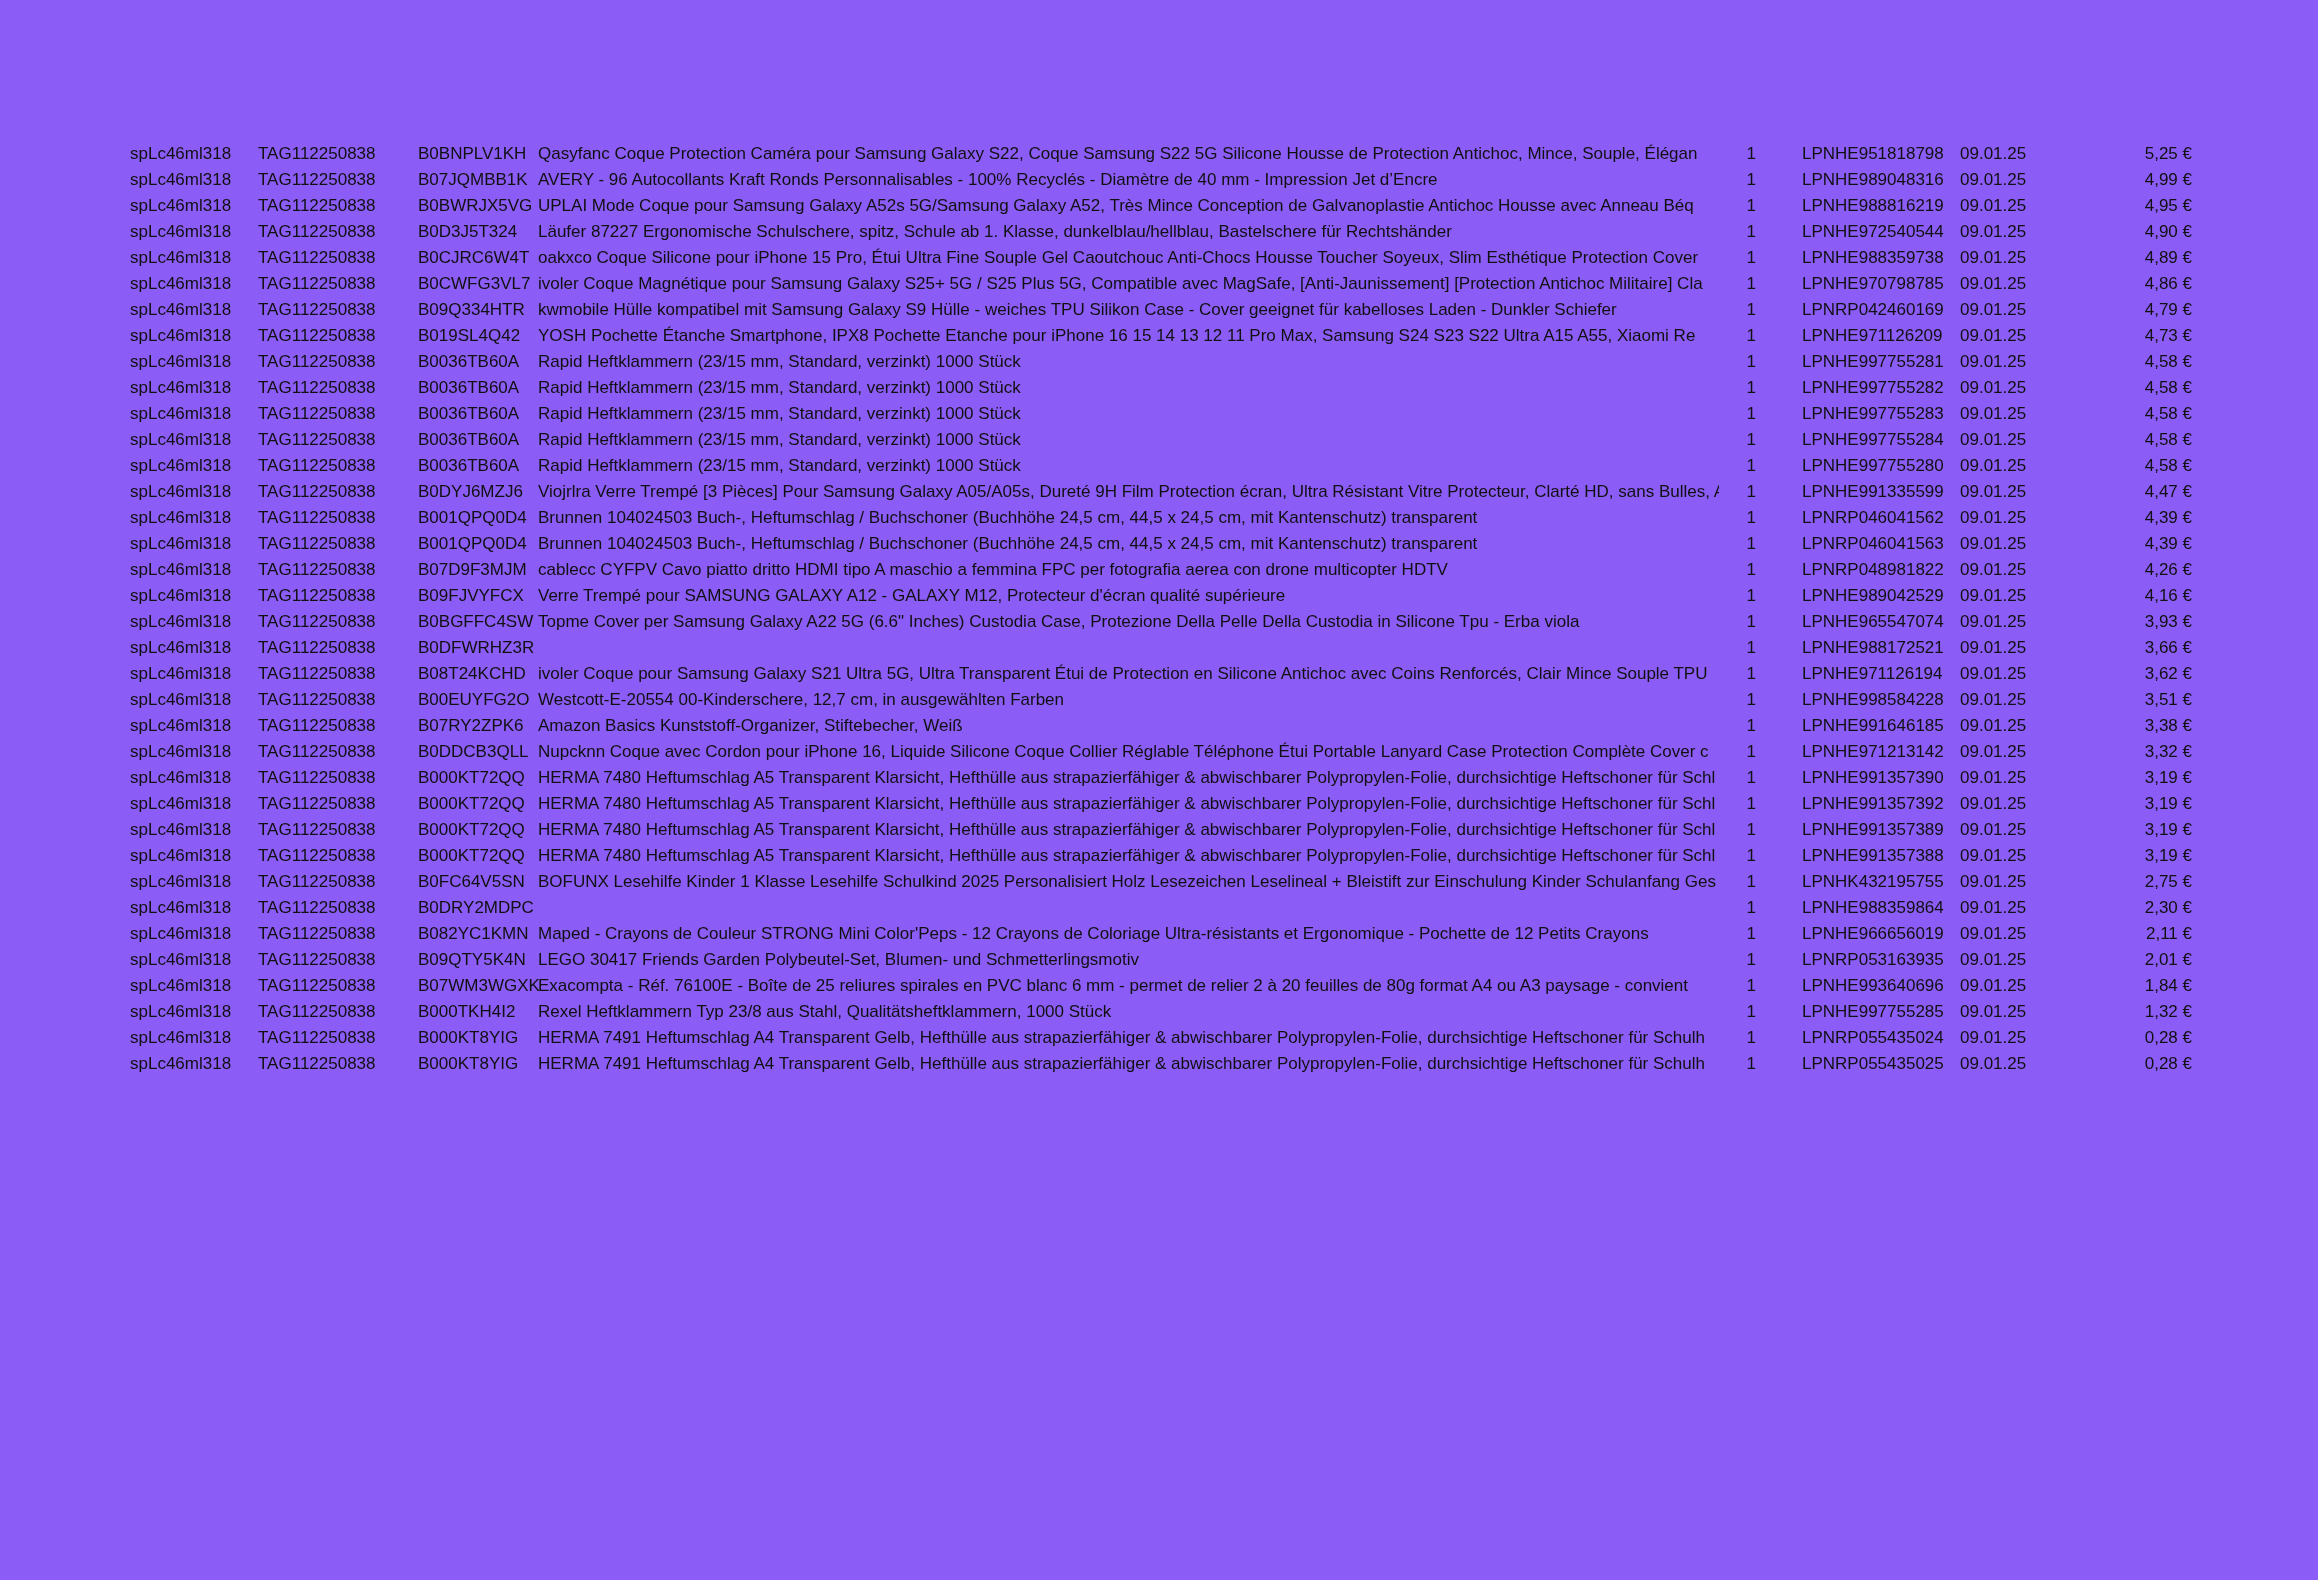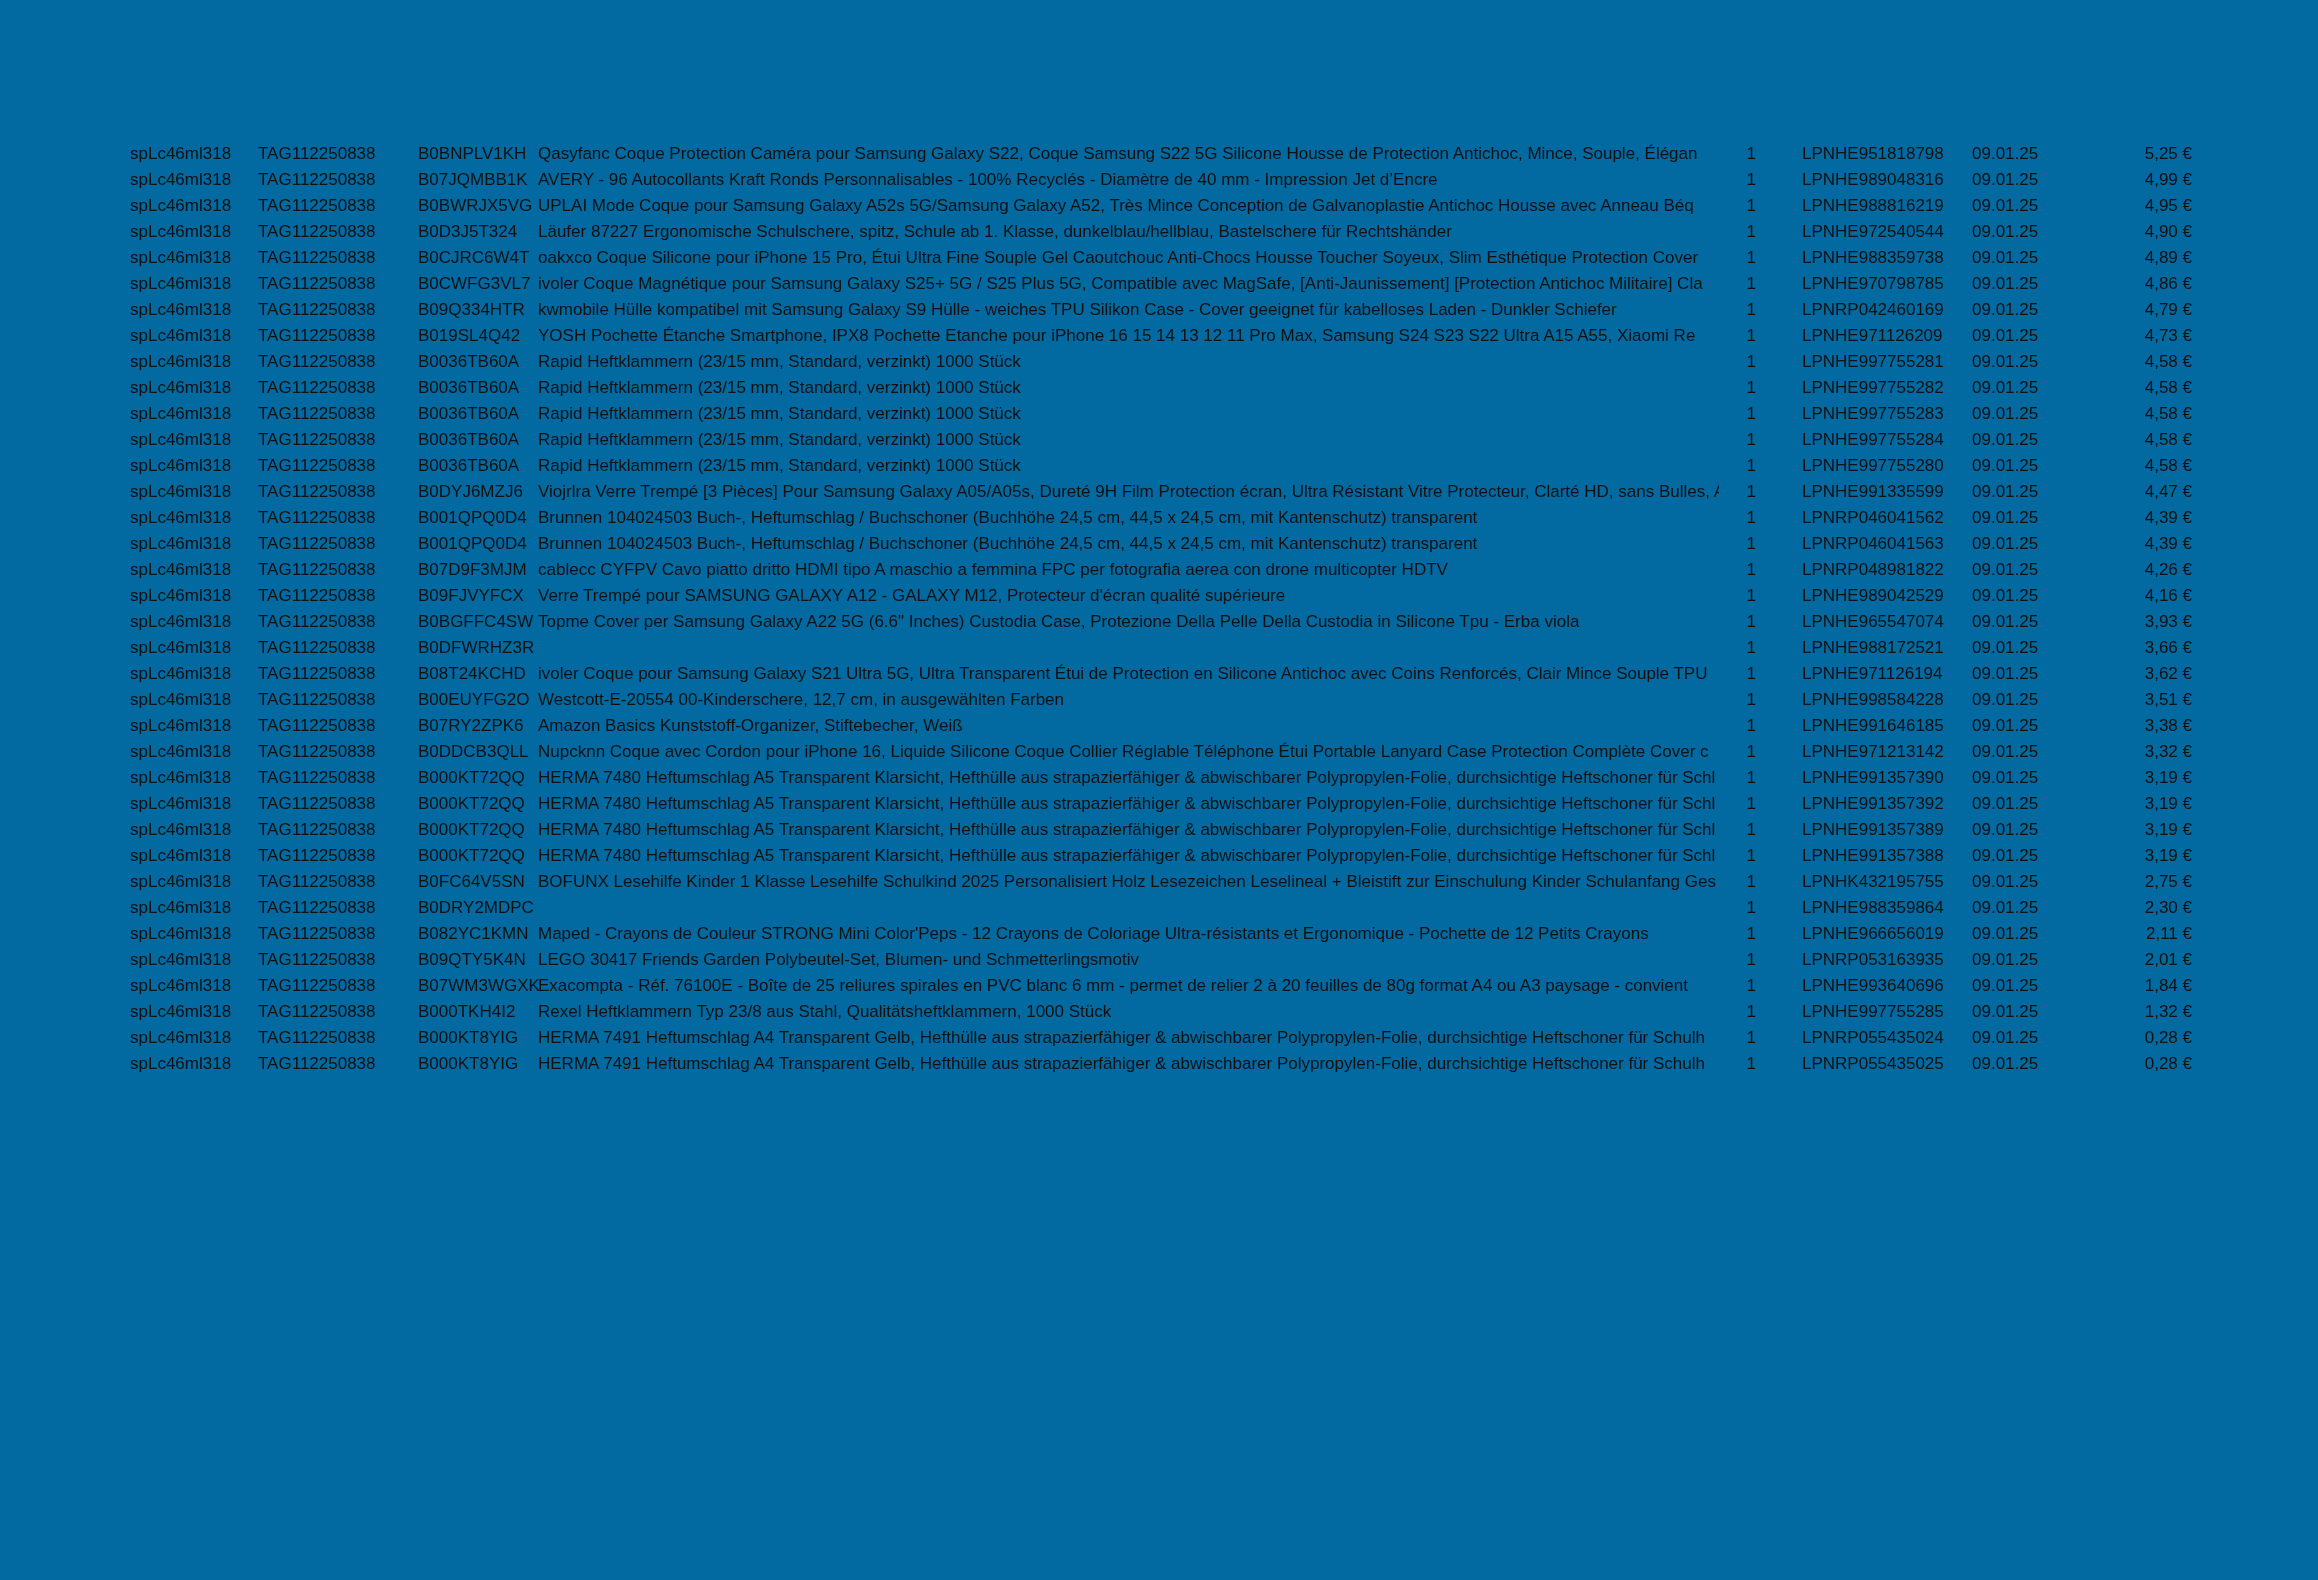--- a/index.html
+++ b/index.html
@@ -1,28 +1,28 @@
 <!DOCTYPE html>
 <html style="font-size:14.3px"><head>
   <meta charset="utf-8">
   <style>
     html, body { margin: 0; padding: 0; background: #ffffff; }
     body { width: 2319px; height: 1580px; position: relative; overflow: hidden;
            font-family: "Liberation Sans", sans-serif; color: #111111; }
-    .page { position: absolute; left: 0; top: 0; width: 2319px; height: 1580px; background: #0369a1; }
+    .page { position: absolute; left: 0; top: 0; width: 2319px; height: 1580px; background: #8b5cf6; }
     .table { position: absolute; left: 0; top: 141px; width: 2319px; }
     .row { position: relative; height: 26px; font-size: 17px; line-height: 26px; white-space: nowrap; }
     .cell { position: absolute; top: 0; overflow: hidden; white-space: nowrap; }
     .c-seller { left: 130px; width: 121px; }
     .c-tag { left: 258px; width: 134px; }
     .c-asin { left: 397px; width: 134px; margin-left: 21px; }
     .c-desc { left: 538px; width: 1181px; }
     .c-qty { left: 1738px; width: 18px; text-align: right; }
     .c-lpn { left: 1765px; width: 161px; margin-left: 37px; }
-    .c-date { left: 1960px; width: 99px; margin-left: 12px; }
+    .c-date { left: 1960px; width: 99px; }
     .c-price { left: 2087px; width: 105px; text-align: right; }
   </style>
 </head>
 <body>
 
 <div class="page">
   <div class="table" id="items-table">
   <div class="row">
     <span class="cell c-seller">spLc46ml318</span>
     <span class="cell c-tag">TAG112250838</span>

